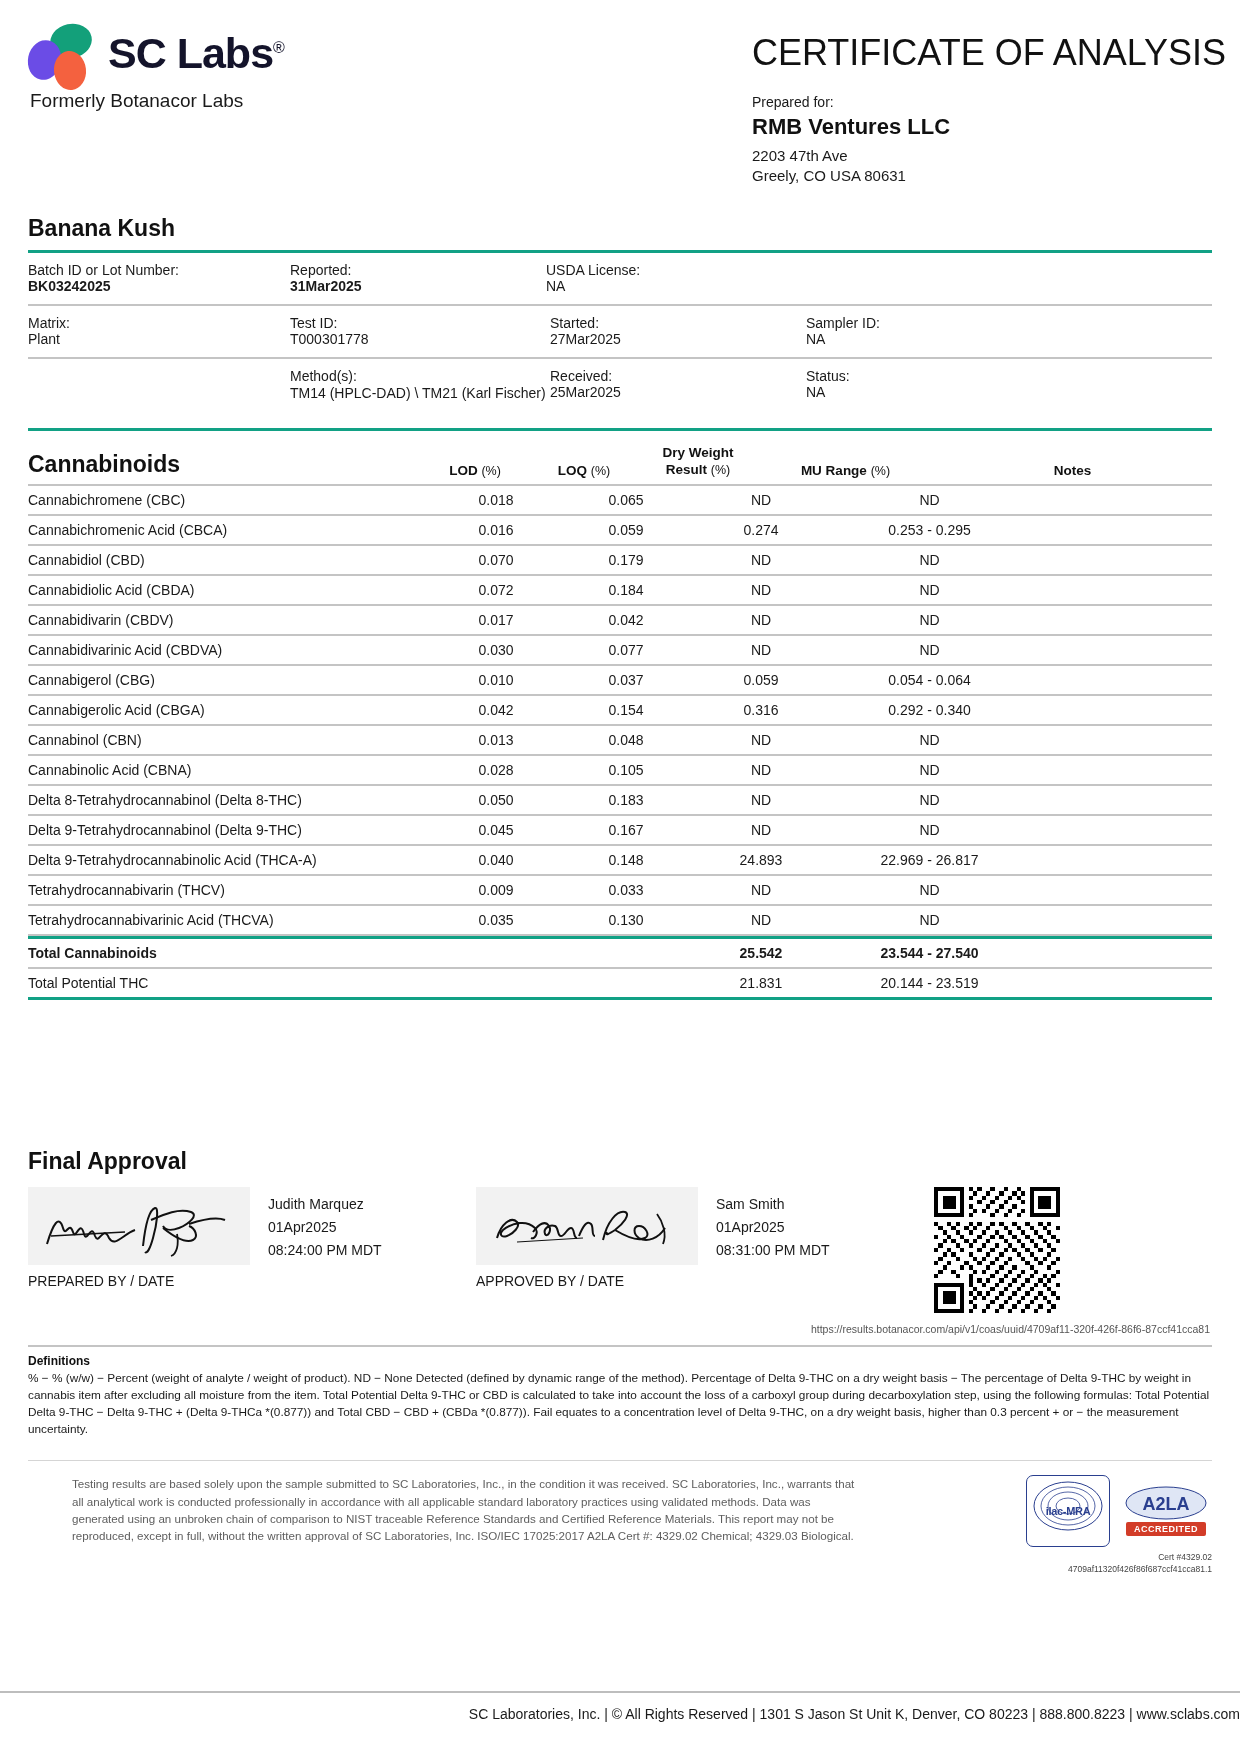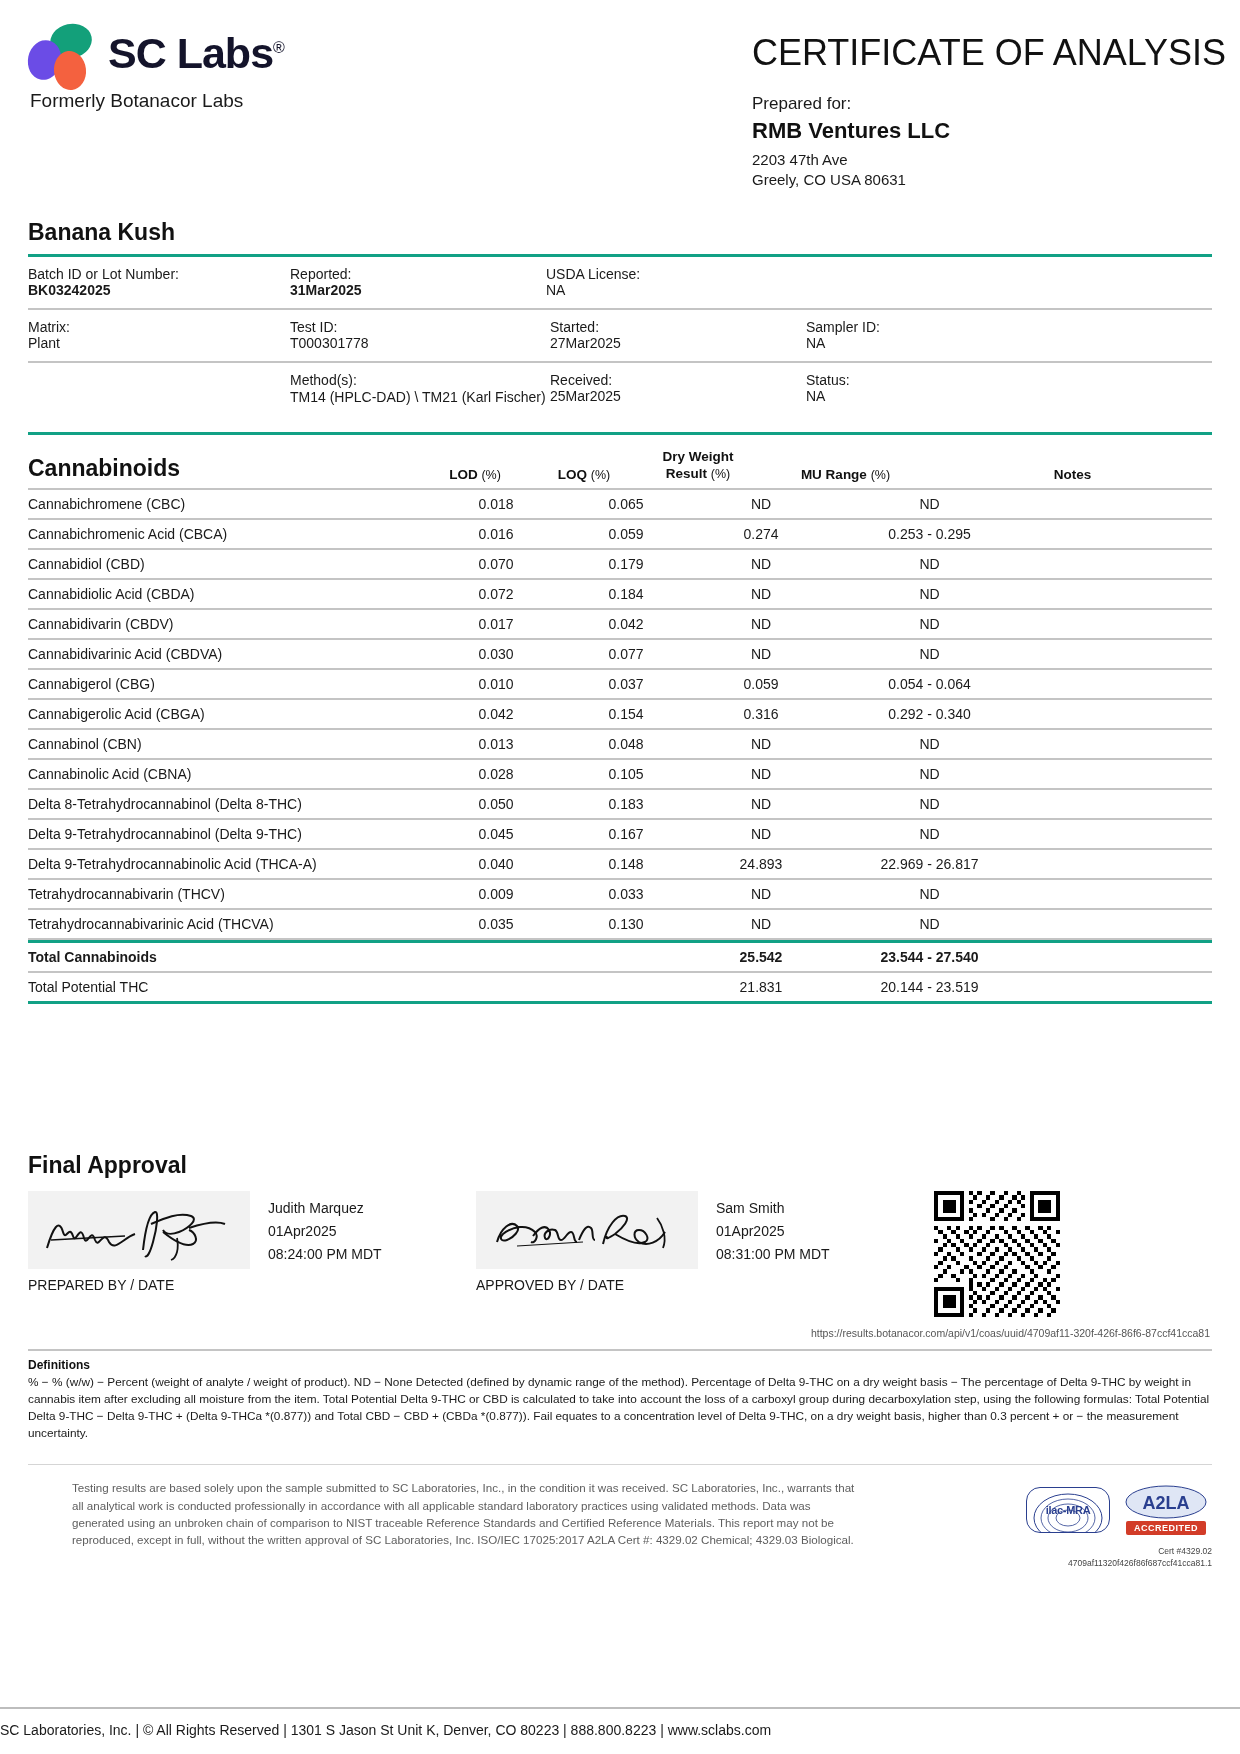--- a/index.html
+++ b/index.html
@@ -21,21 +21,21 @@
   .blob { position: absolute; border-radius: 50%; }
   .blob-green { width: 42px; height: 34px; background: #13a07a; left: 22px; top: 2px; transform: rotate(-12deg); }
   .blob-purple { width: 33px; height: 40px; background: #6b4ce6; left: 0px; top: 18px; transform: rotate(12deg); }
   .blob-orange { width: 32px; height: 39px; background: #f4613f; left: 26px; top: 29px; transform: rotate(-6deg); }
   .brand-name { font-size: 43px; font-weight: bold; letter-spacing: -1px; color: #14142b; line-height: 1; position: relative; text-align: center; }
   .brand-reg { font-size: 16px; vertical-align: super; font-weight: normal; }
   .brand-sub { font-size: 19px; color: #1a1a1a; margin-top: 6px; margin-left: 2px; }
 
   .header-right { text-align: left; padding-top: 10px; width: 460px; }
   .coa-title { font-size: 36px; font-weight: 300; letter-spacing: 0px; color: #111; white-space: nowrap; }
-  .prep-label { font-size: 17px; margin-top: 20px; color: #1a1a1a; }
+  .prep-label { font-size: 14px; margin-top: 20px; color: #1a1a1a; }
   .prep-name { font-size: 22px; font-weight: bold; margin-top: 4px; color: #111; }
   .prep-addr { font-size: 15px; margin-top: 6px; line-height: 1.35; color: #1a1a1a; }
 
   
   .sample-title { font-size: 23px; font-weight: bold; margin-top: 28px; color: #111; }
   .rule-teal { height: 3px; background: #12a185; margin-top: 8px; }
   .rule-grey { height: 2px; background: #c4c4c4; }
 
   .info-row { display: flex; padding: 9px 0 10px 0; }
   .info-cell { font-size: 14px; }
@@ -91,28 +91,28 @@
   
   .defs { margin-top: 10px; border-top: 2px solid #c4c4c4; padding-top: 7px; }
   .defs-title { font-size: 12px; font-weight: bold; color: #111; }
   .defs-body { font-size: 11.8px; line-height: 1.45; margin-top: 2px; color: #1a1a1a; }
 
   
   .disclaimer { display: flex; margin-top: 22px; border-top: 1px solid #d5d5d5; padding-top: 14px; align-items: flex-start; }
   .disc-text { font-size: 11.6px; line-height: 1.5; color: #5e5e5e; width: 830px; padding-left: 44px; }
   .badges { display: flex; flex-direction: column; align-items: flex-end; flex: 1; }
   .badge-row { display: flex; align-items: center; gap: 10px; }
-  .ilac { width: 84px; height: 46px; border: 1px solid #2a3f8f; border-radius: 14px; display: flex; align-items: center; justify-content: center; background: #fff; position: relative; overflow: hidden; }
+  .ilac { width: 84px; height: 72px; border: 1px solid #2a3f8f; border-radius: 7px; display: flex; align-items: center; justify-content: center; background: #fff; position: relative; overflow: hidden; }
   .ilac-text { font-size: 11px; font-weight: bold; color: #2a3f8f; letter-spacing: -0.3px; z-index: 2; }
   .a2la { width: 92px; height: 62px; display: flex; flex-direction: column; align-items: center; justify-content: center; }
   .a2la-bot { font-size: 9px; font-weight: bold; color: #fff; background: #d23c28; padding: 2px 8px; border-radius: 2px; letter-spacing: 0.5px; }
   .cert-line { font-size: 8.5px; color: #444; margin-top: 5px; text-align: right; line-height: 1.4; }
 
   
-  .footer { position: absolute; left: 0; right: 0; bottom: 0; border-top: 2px solid #bdbdbd; padding: 13px 0 16px 0; text-align: left; font-size: 14px; color: #1a1a1a; }
+  .footer { position: absolute; left: 0; right: 0; bottom: 0; border-top: 2px solid #bdbdbd; padding: 13px 0 32px 0; text-align: right; font-size: 14px; color: #1a1a1a; }
 </style>
 </head>
 <body>
 
 <div class="page">
 
   <div class="header">
     <div class="brand">
       <div class="brand-top">
         <div class="logo-marks">

